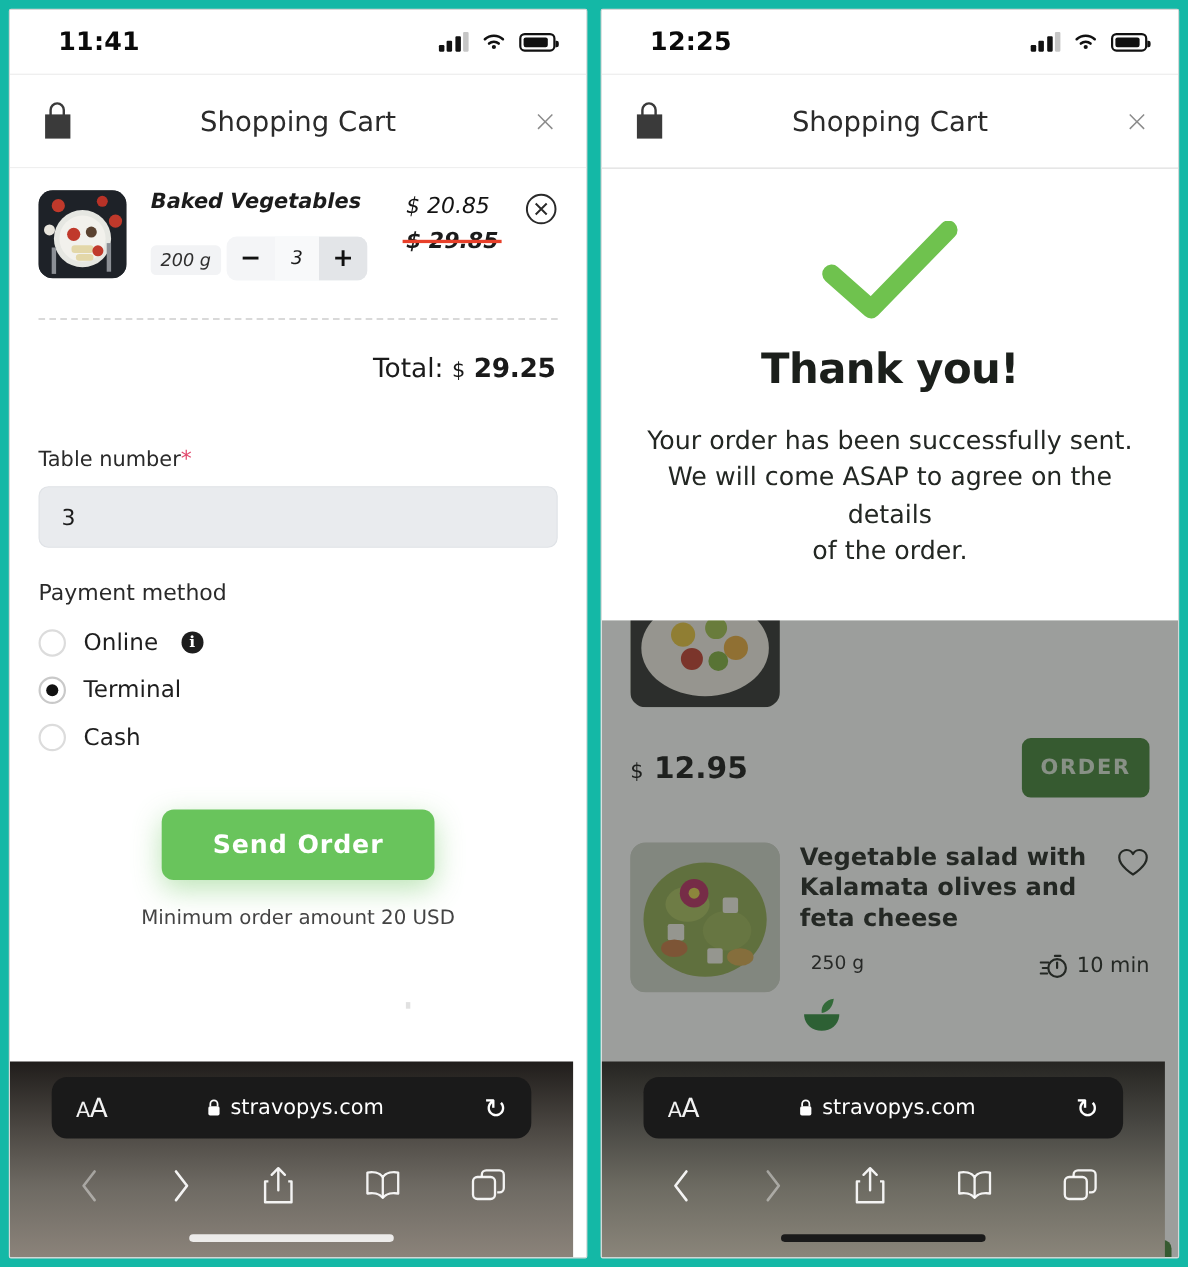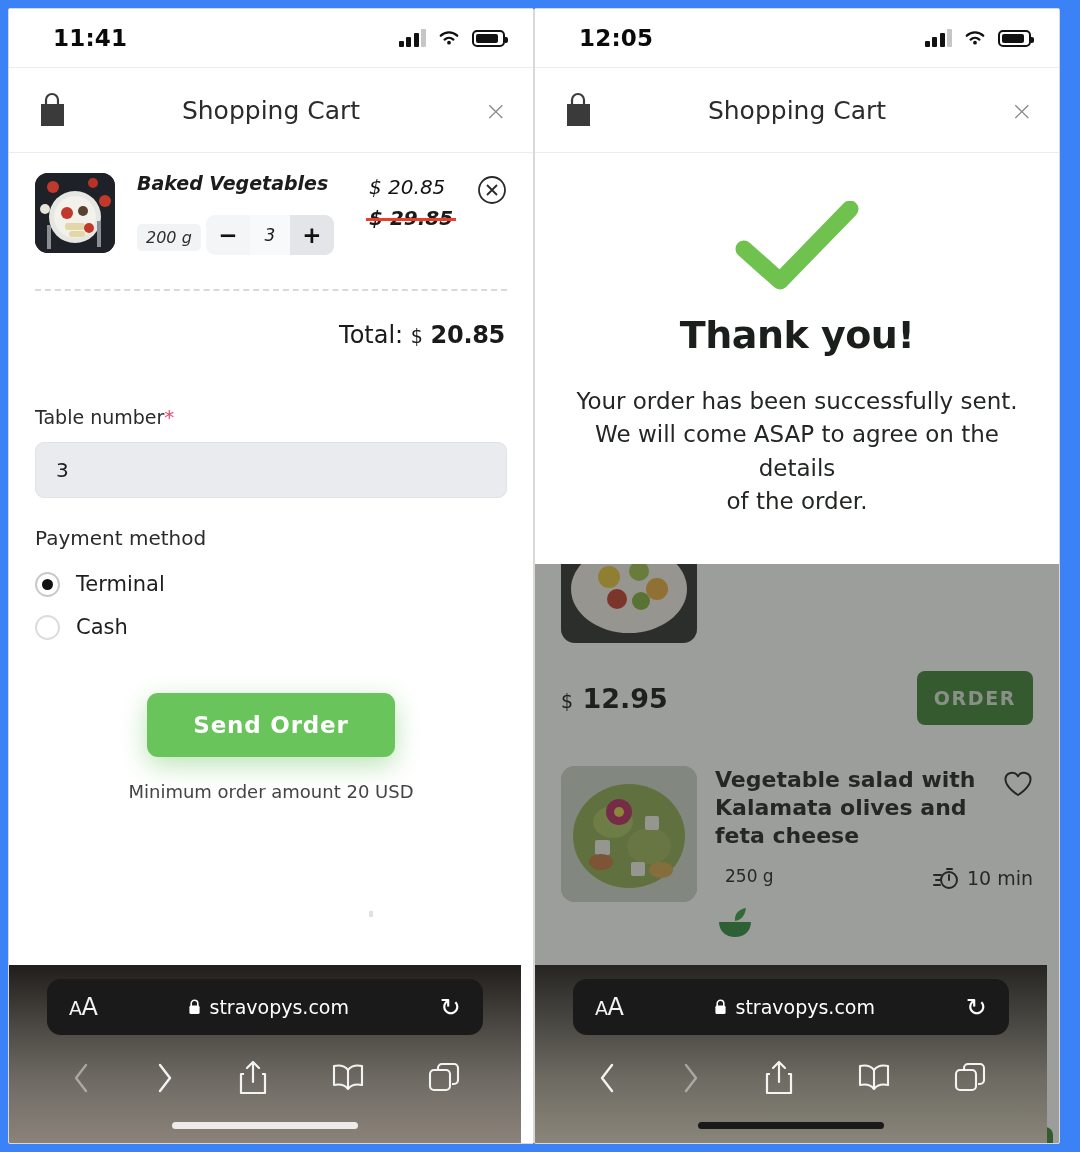--- a/index.html
+++ b/index.html
@@ -6,22 +6,23 @@
   html, body {
     width: 1080px; height: 1152px;
     background: #ffffff;
     font-family: "DejaVu Sans", sans-serif;
     overflow: hidden;
   }
   .stage {
     position: relative;
     width: 1080px; height: 1152px;
     display: flex;
+    gap: 12px;
     padding: 8px 8px 8px 8px;
-    background: #3b82f6;
+    background: #14b8a6;
   }
 
   
   .phone {
     position: relative;
     width: 526px; height: 1136px;
     border: 1px solid #d8d8d8;
     border-radius: 2px;
     overflow: hidden;
     background: #ffffff;
@@ -366,33 +367,38 @@
           <circle cx="15" cy="15" r="13" stroke="#2a2a2a" stroke-width="1.8" fill="none"></circle>
           <path d="M10 10l10 10M20 10L10 20" stroke="#2a2a2a" stroke-width="1.8"></path>
         </svg>
       </div>
 
       <div class="divider-dashed"></div>
 
       <div class="total-row">
         <span class="tot-label">Total:</span>
         <span class="cur">$</span>
-        <span class="tot-val">20.85</span>
+        <span class="tot-val">29.25</span>
       </div>
 
       <div class="field-block">
         <div class="field-label">
           <span>Table number</span><span class="req">*</span>
         </div>
         <input class="text-input" type="text" value="3" style="">
       </div>
 
       <div class="pay-block">
         <div class="pay-title">Payment method</div>
 
+        <div class="radio-row">
+          <span class="radio"></span>
+          <span class="radio-label">Online</span>
+          <span class="info-badge">i</span>
+        </div>
 
         <div class="radio-row">
           <span class="radio on"></span>
           <span class="radio-label">Terminal</span>
         </div>
 
         <div class="radio-row">
           <span class="radio"></span>
           <span class="radio-label">Cash</span>
         </div>
@@ -440,21 +446,21 @@
           <path d="M10 8V6a4 4 0 014-4h12a4 4 0 014 4v12a4 4 0 01-4 4h-2" stroke="currentColor" stroke-width="2.1" fill="none"></path>
         </svg>
       </div>
       <div class="home-ind"></div>
     </div>
   </div>
 
   <div class="phone">
 
     <div class="statusbar">
-      <div class="status-time">12:05</div>
+      <div class="status-time">12:25</div>
       <div class="status-icons">
         <div class="sig">
             <i></i>
             <i></i>
             <i></i>
             <i></i>
           </div>
         <svg width="24" height="18" viewBox="0 0 24 18">
           <path d="M12 15.6a1.9 1.9 0 100-3.8 1.9 1.9 0 000 3.8z" fill="#111"></path>
           <path d="M7.6 10.6a6.6 6.6 0 018.8 0" stroke="#111" stroke-width="2.3" fill="none" stroke-linecap="round"></path>

